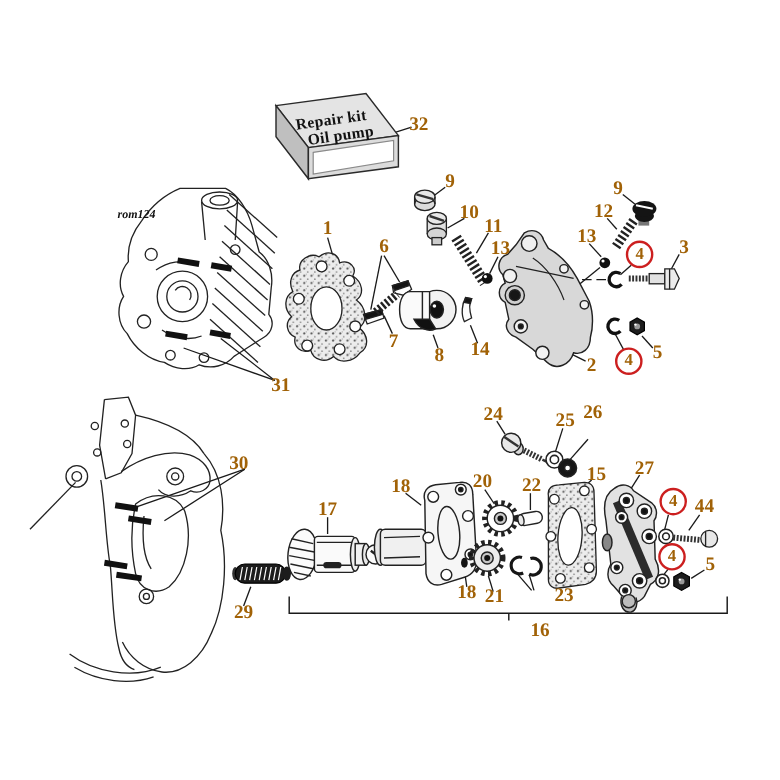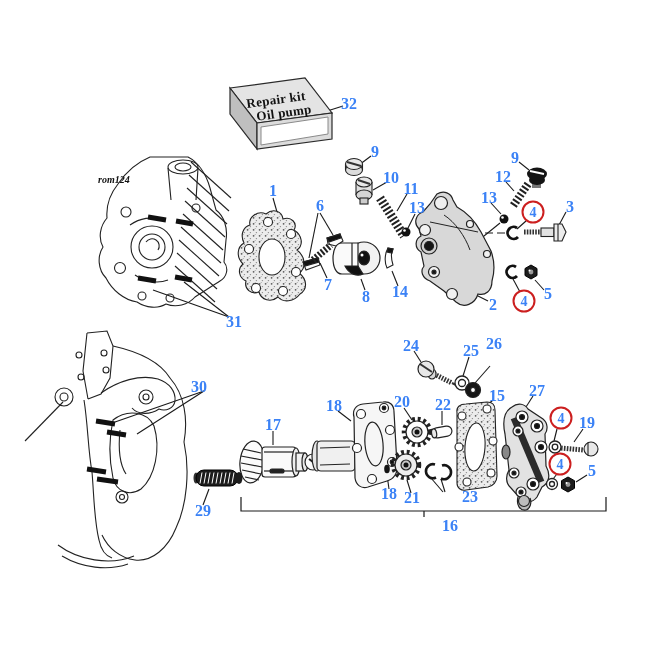--- a/index.html
+++ b/index.html
@@ -3,21 +3,21 @@
 <meta charset="utf-8">
 <style>
   * { margin:0; padding:0; box-sizing:border-box; }
   html,body { width:650px; height:650px; background:#fff; overflow:hidden; }
   body { position:relative; font-family:"Liberation Serif", serif; color:#111; }
   .stage { position:absolute; left:0; top:0; width:650px; height:650px; }
   svg.art { position:absolute; left:0; top:0; }
   .lbl {
     position:absolute; transform:translate(-50%,-50%);
     font-weight:bold; font-size:16px; line-height:1; white-space:nowrap;
-    color:#3b82f6; z-index:5;
+    color:#a16207; z-index:5;
   }
   .lbl.circled {
     border:2.5px solid #cc1f1f; border-radius:50%;
     width:23px; height:23px; display:flex; align-items:center; justify-content:center;
     font-size:14px; background:rgba(255,255,255,0.0);
   }
   .code { position:absolute; transform:translate(0,-50%); font-weight:bold; font-size:10px; z-index:5;font-style:italic; }
   .boxtext { position:absolute; transform:translate(-50%,-50%) rotate(-8deg);
     font-weight:bold; font-size:13px; z-index:5; letter-spacing:0.3px; }
 </style>
@@ -432,18 +432,18 @@
 <span class="lbl" style="left:497px;top:396px">15</span>
 <span class="lbl" style="left:537px;top:391px">27</span>
 <span class="lbl" style="left:273px;top:425px">17</span>
 <span class="lbl" style="left:334px;top:406px">18</span>
 <span class="lbl" style="left:402px;top:402px">20</span>
 <span class="lbl" style="left:443px;top:405px">22</span>
 <span class="lbl" style="left:389px;top:494px">18</span>
 <span class="lbl" style="left:412px;top:498px">21</span>
 <span class="lbl" style="left:470px;top:497px">23</span>
 <span class="lbl circled" style="left:561px;top:418px">4</span>
-<span class="lbl" style="left:587px;top:423px">19</span>
+<span class="lbl" style="left:587px;top:423px">44</span>
 <span class="lbl circled" style="left:560px;top:464px">4</span>
 <span class="lbl" style="left:592px;top:471px">5</span>
 <span class="lbl" style="left:450px;top:526px">16</span>
 
 </div>
 
 </body></html>

